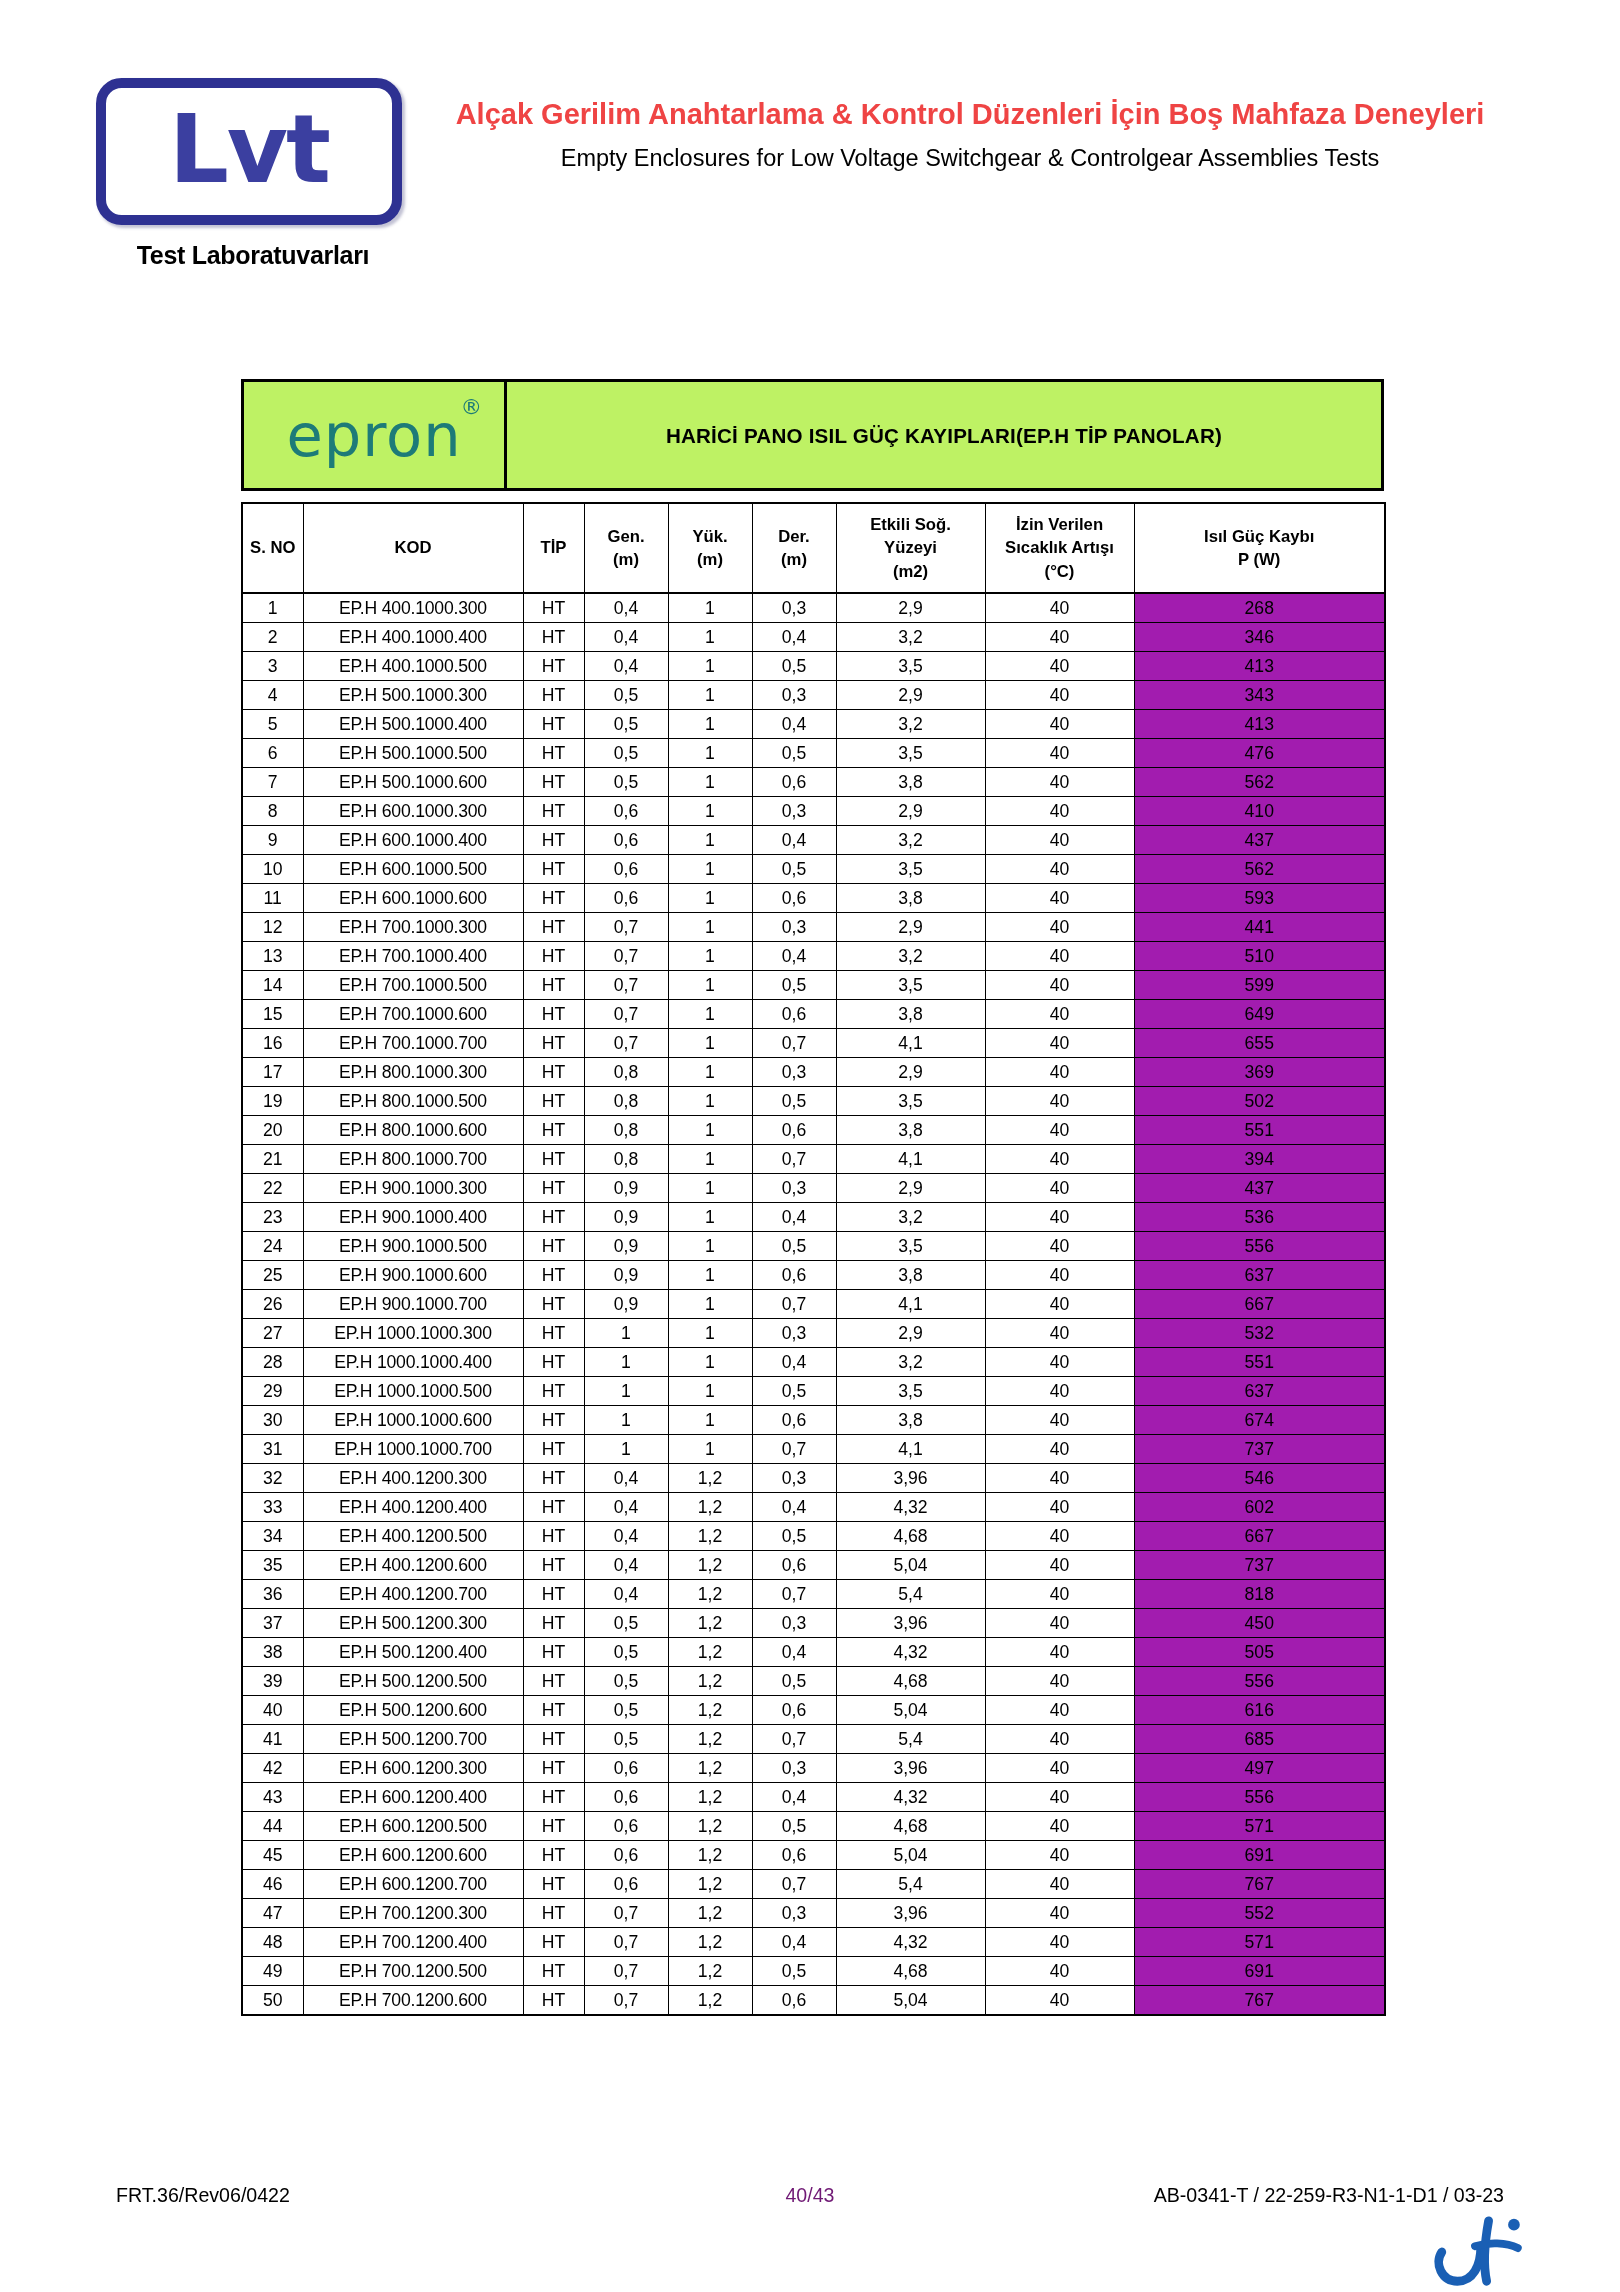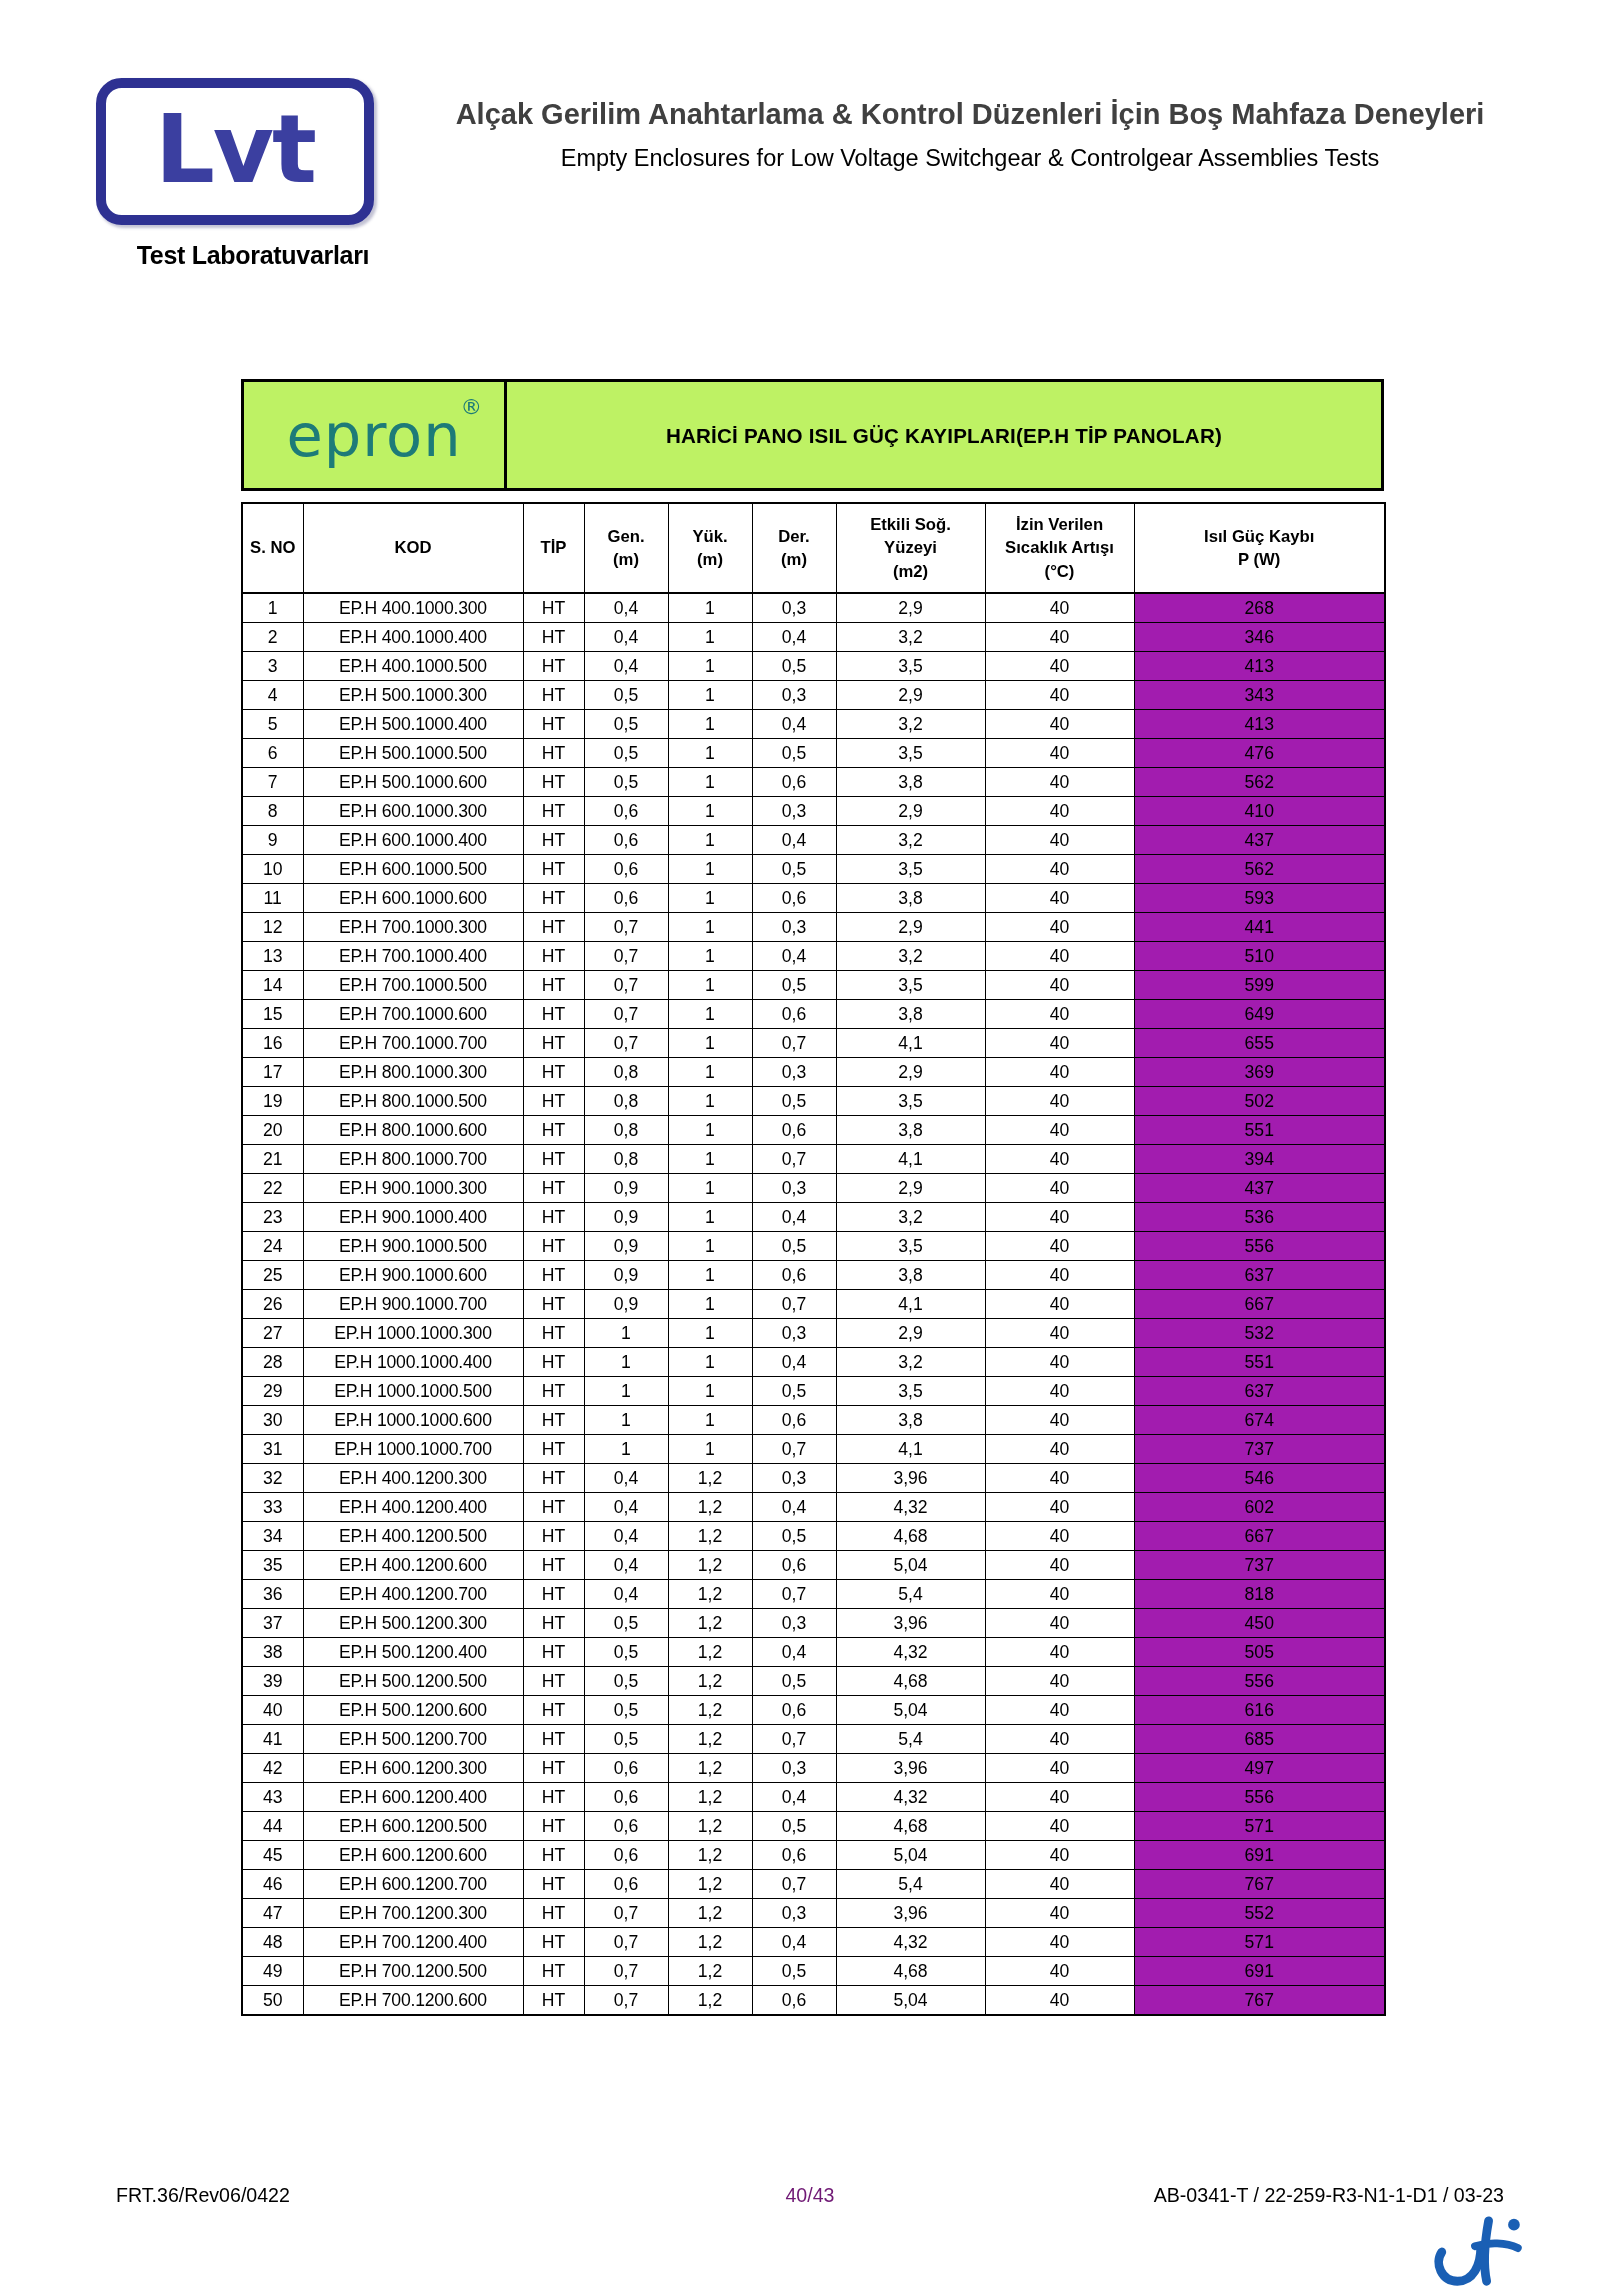--- a/index.html
+++ b/index.html
@@ -24,21 +24,21 @@
     height: 314px;
   }
   .logo-block {
     position: absolute;
     left: 96px;
     top: 78px;
     width: 314px;
     text-align: center;
   }
   .logo-badge {
-    width: 278px;
+    width: 306px;
     height: 147px;
     box-sizing: border-box;
     border: 10.8px solid #2e3192;
     border-radius: 25.5px;
     background: #ffffff;
     display: flex;
     align-items: center;
     justify-content: center;
     box-shadow: 2.9px 2.9px 2.9px rgba(120,120,160,0.45);
   }
@@ -65,21 +65,21 @@
     left: 421px;
     top: 94px;
     width: 1098px;
     text-align: center;
   }
   .title-tr {
     font-family: "Liberation Sans", sans-serif;
     font-weight: bold;
     font-size: 29px;
     line-height: 41px;
-    color: #404040;
+    color: #ef4444;
   }
   .title-en {
     margin-top: 8.8px;
     font-family: "Liberation Sans", sans-serif;
     font-weight: normal;
     font-size: 23.5px;
     line-height: 29px;
     color: #000000;
   }
 

